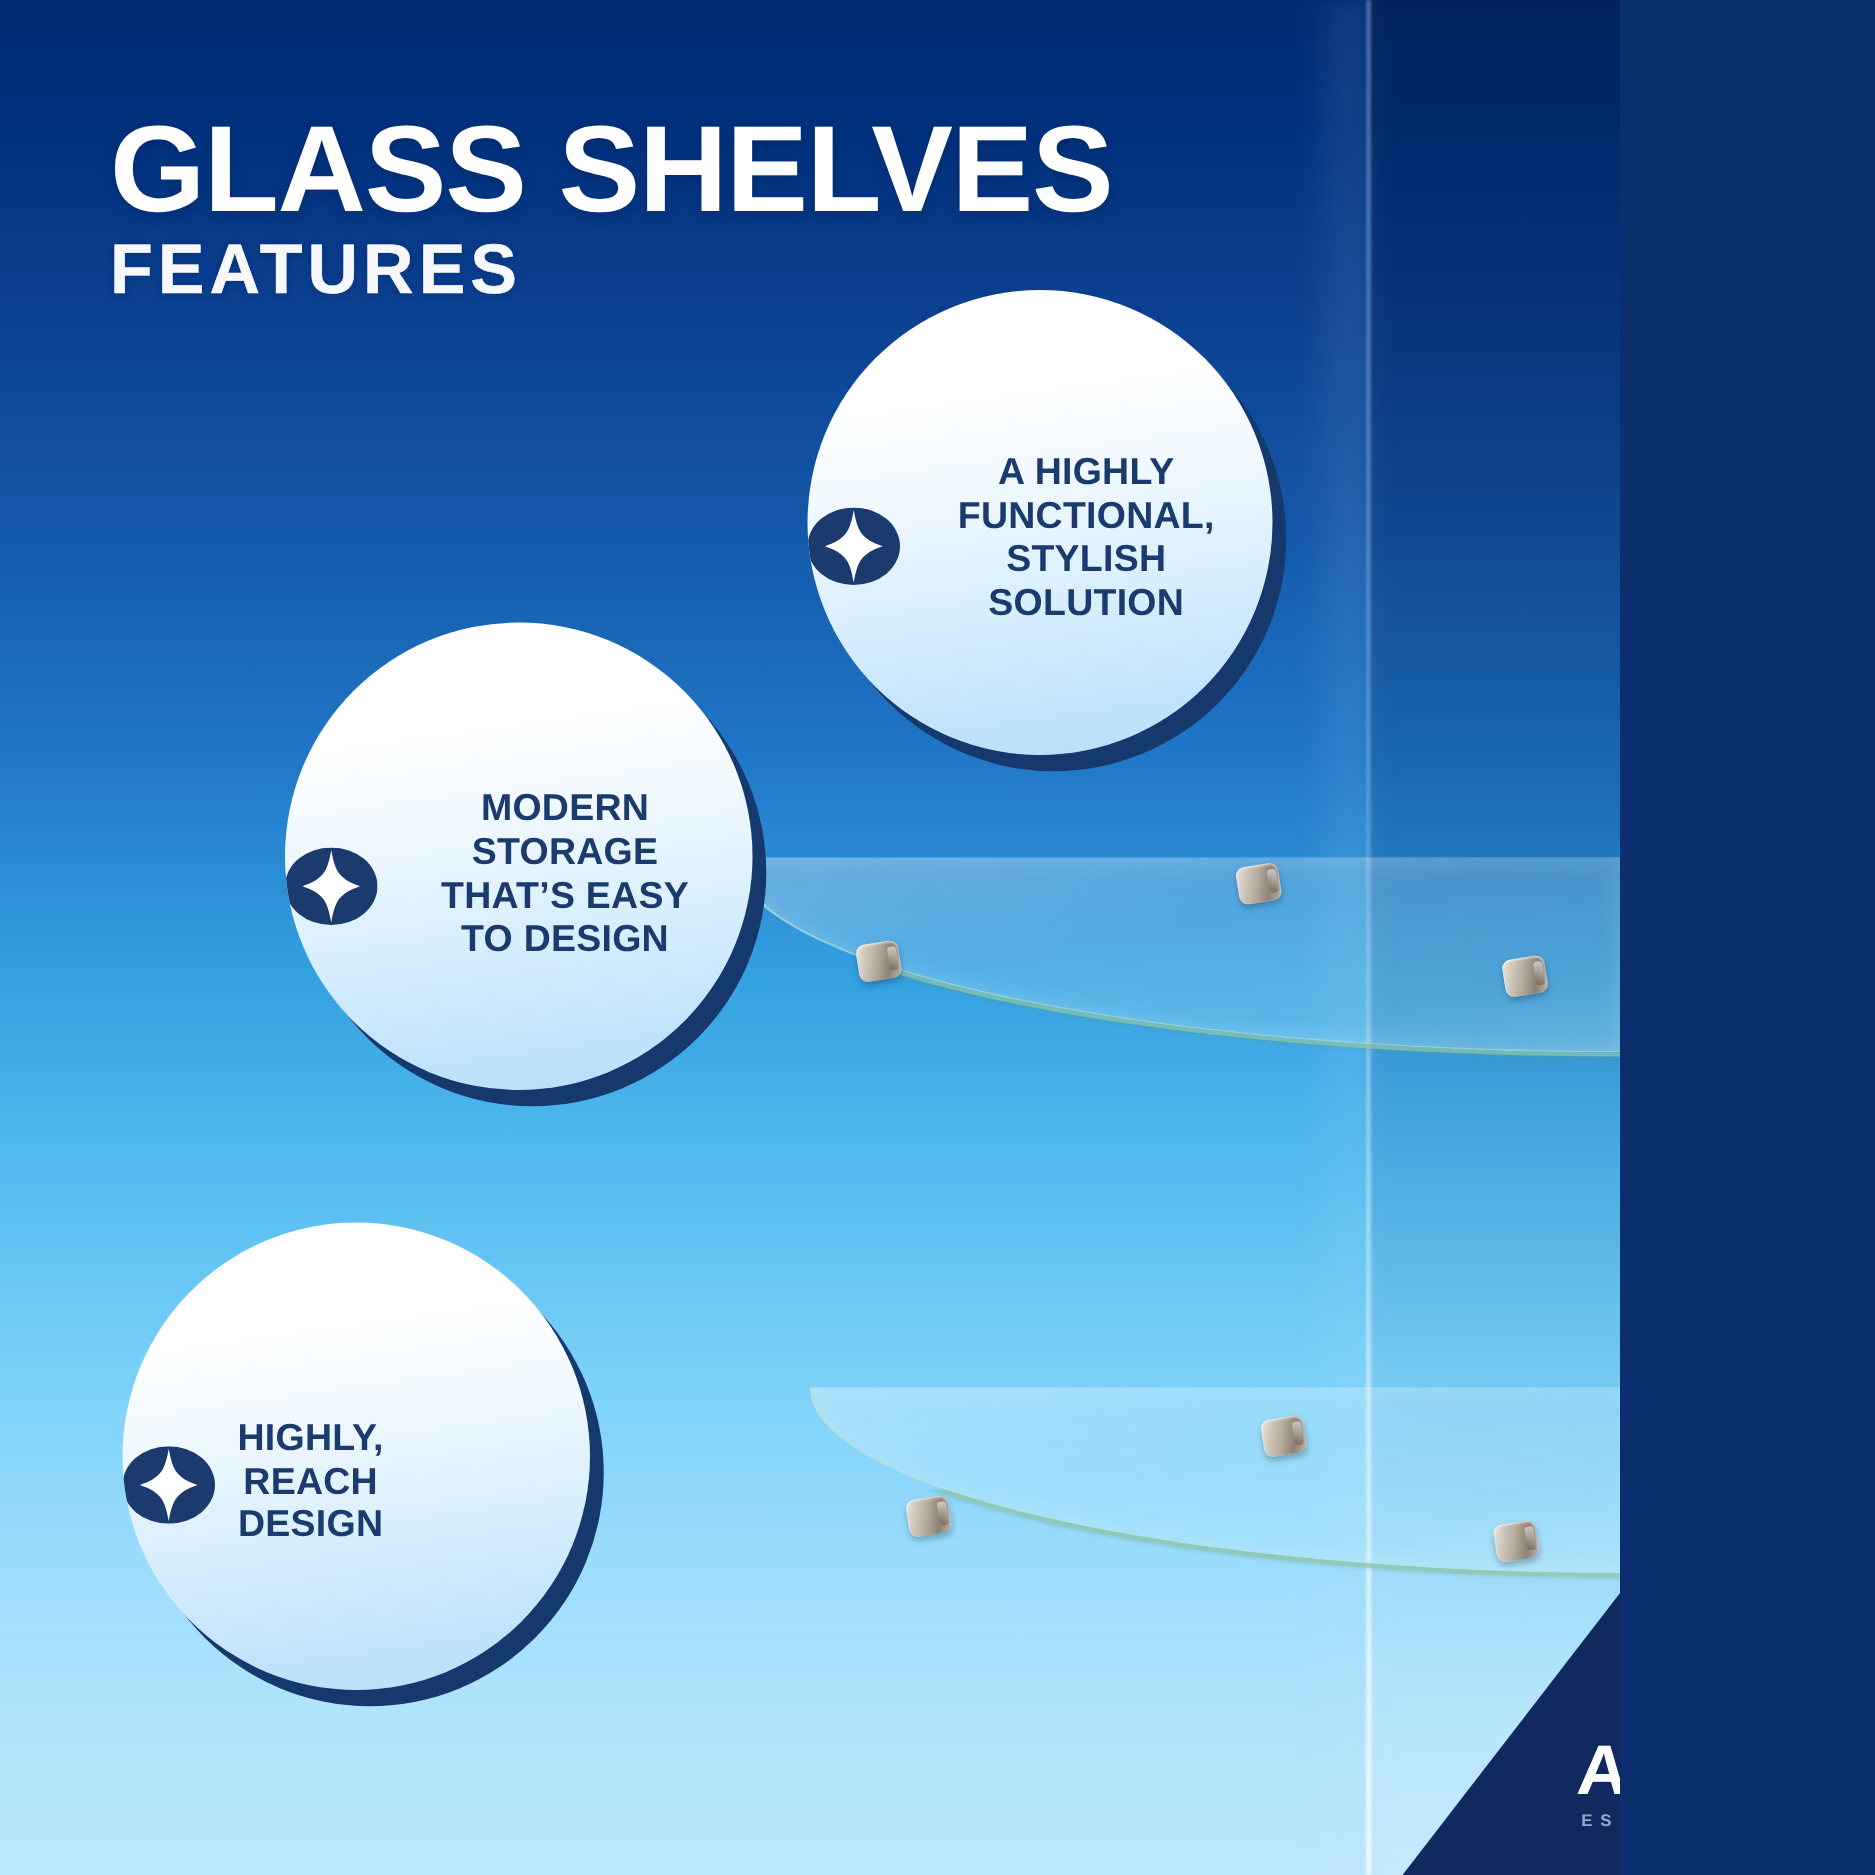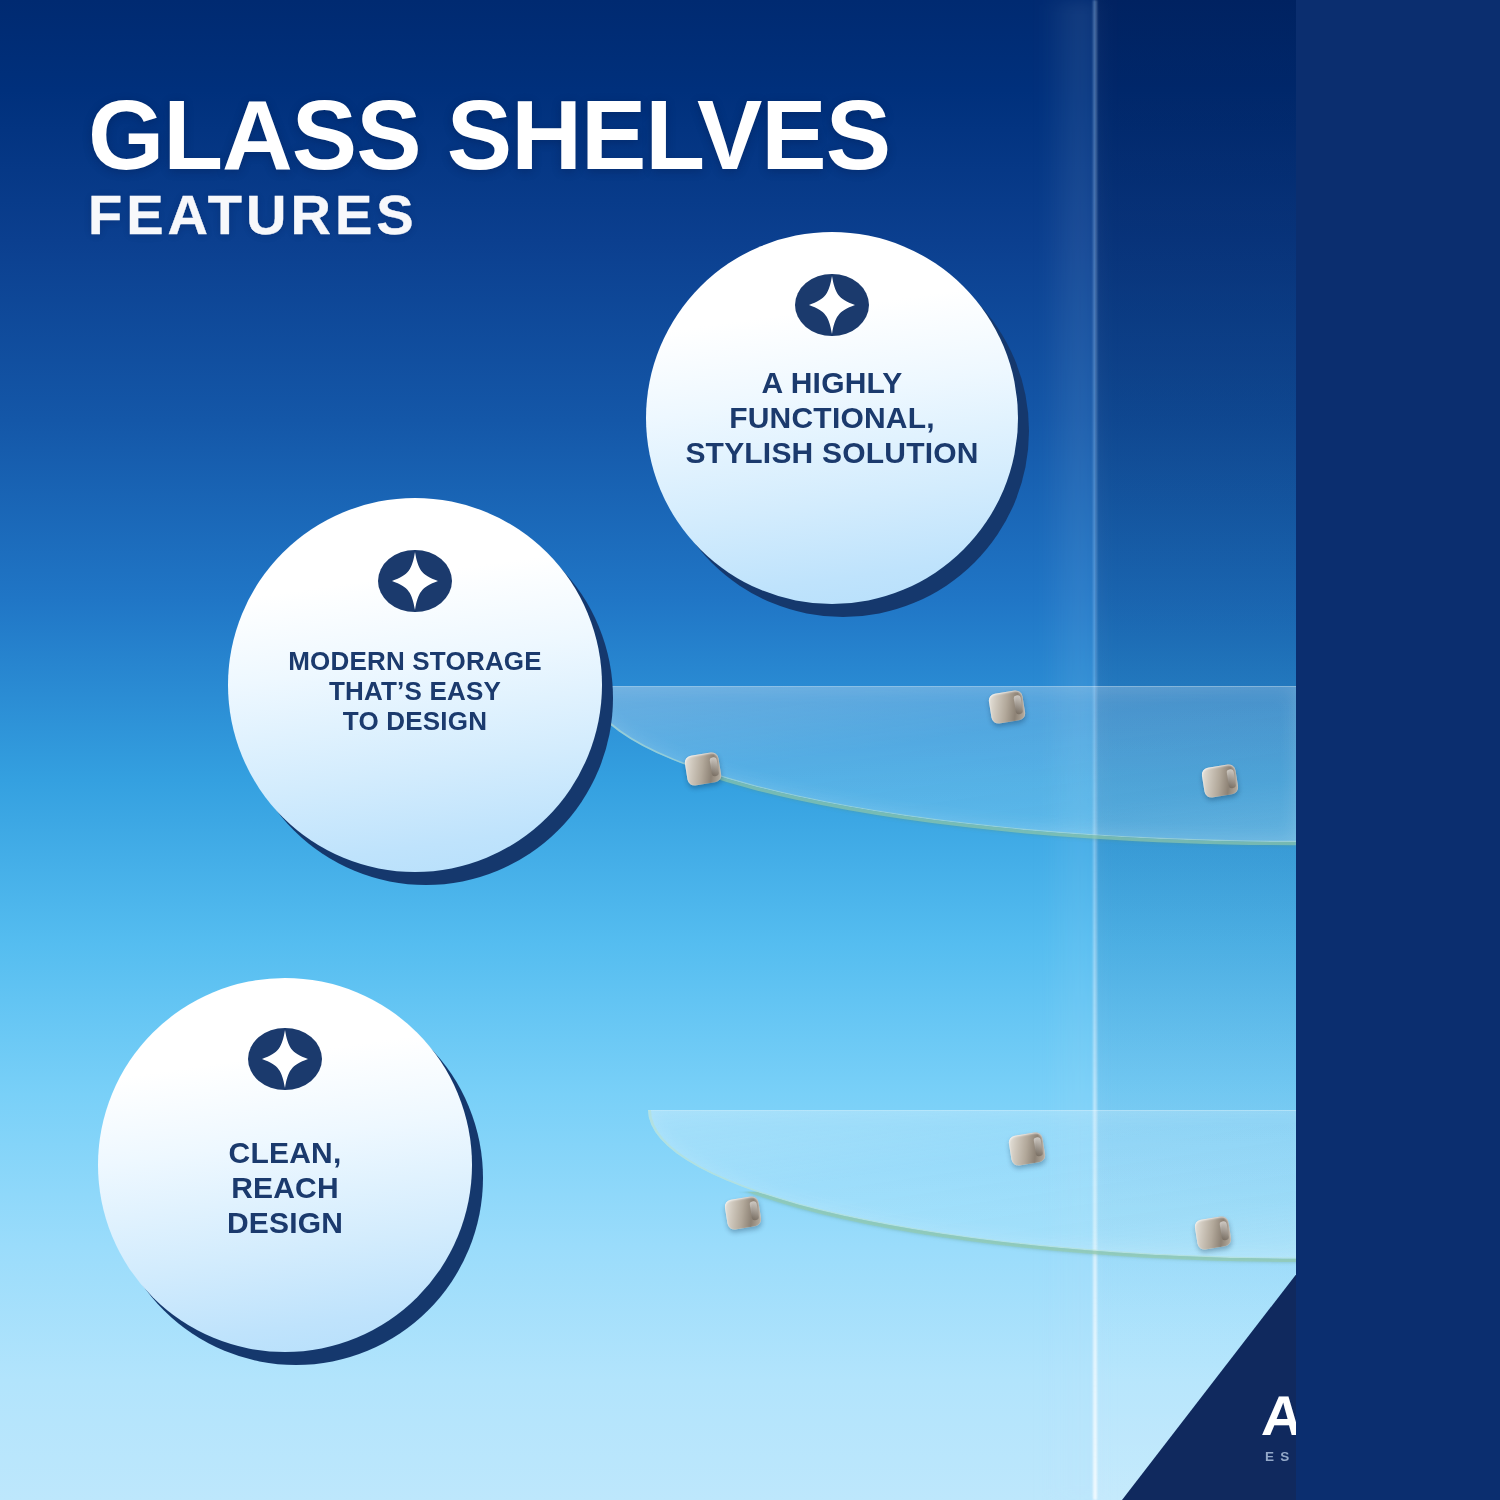--- a/index.html
+++ b/index.html
@@ -58,36 +58,36 @@
 
   
   .badge{position:absolute;}
   .badge .shadow{
     position:absolute;left:11px;top:13px;width:100%;height:100%;
     border-radius:50%;background:#15386d;
   }
   .badge .disc{
     position:absolute;left:0;top:0;width:100%;height:100%;border-radius:50%;
     background:linear-gradient(172deg,#ffffff 0%,#ffffff 24%,#eef8ff 44%,#d3ecfd 70%,#bfe3fc 88%,#b6dffb 100%);
-    display:flex;flex-direction:column;align-items:center;justify-content:flex-start;
+    display:flex;align-items:center;justify-content:flex-start;
     overflow:hidden;
   }
   .badge .star-mark{position:relative;display:block;}
   .badge .btxt{
     color:#1b3a6d;font-weight:700;text-align:center;line-height:1.16;
     letter-spacing:.2px;padding:0 18px;
   }
 
   #badge-1{left:646px;top:232px;width:372px;height:372px;}
   #badge-1 .star-mark{margin-top:42px;}
   #badge-1 .btxt{font-size:30px;margin-top:26px;}
 
   #badge-2{left:228px;top:498px;width:374px;height:374px;}
   #badge-2 .star-mark{margin-top:52px;}
-  #badge-2 .btxt{font-size:26px;margin-top:30px;}
+  #badge-2 .btxt{font-size:30px;margin-top:30px;}
 
   #badge-3{left:98px;top:978px;width:374px;height:374px;}
   #badge-3 .star-mark{margin-top:50px;}
   #badge-3 .btxt{font-size:30px;margin-top:42px;}
 
   
   .shelf{position:absolute;}
   .shelf .pane{
     position:absolute;left:0;top:0;width:100%;height:100%;
     border-radius:0 0 0 100%;
@@ -218,21 +218,21 @@
   <div class="badge" id="badge-3">
     <div class="shadow"></div>
     <div class="disc">
       <span class="star-mark">
         <svg width="74" height="62" viewBox="0 0 74 62" aria-hidden="true">
           <ellipse cx="37" cy="31" rx="37" ry="31" fill="#1b3a6d"></ellipse>
           <path d="M37 2 C40 19 43 25 60 31 C43 37 40 43 37 60 C34 43 31 37 14 31 C31 25 34 19 37 2 Z" fill="#ffffff"></path>
         </svg>
       </span>
       <div class="btxt">
-        <div>CLEAN,</div>
+        <div>HIGHLY,</div>
         <div>REACH</div>
         <div>DESIGN</div>
       </div>
     </div>
   </div>
 
   <div class="logo">
     <div class="wordmark">
       <span class="seg">AST</span>
       <span class="logo-star">

